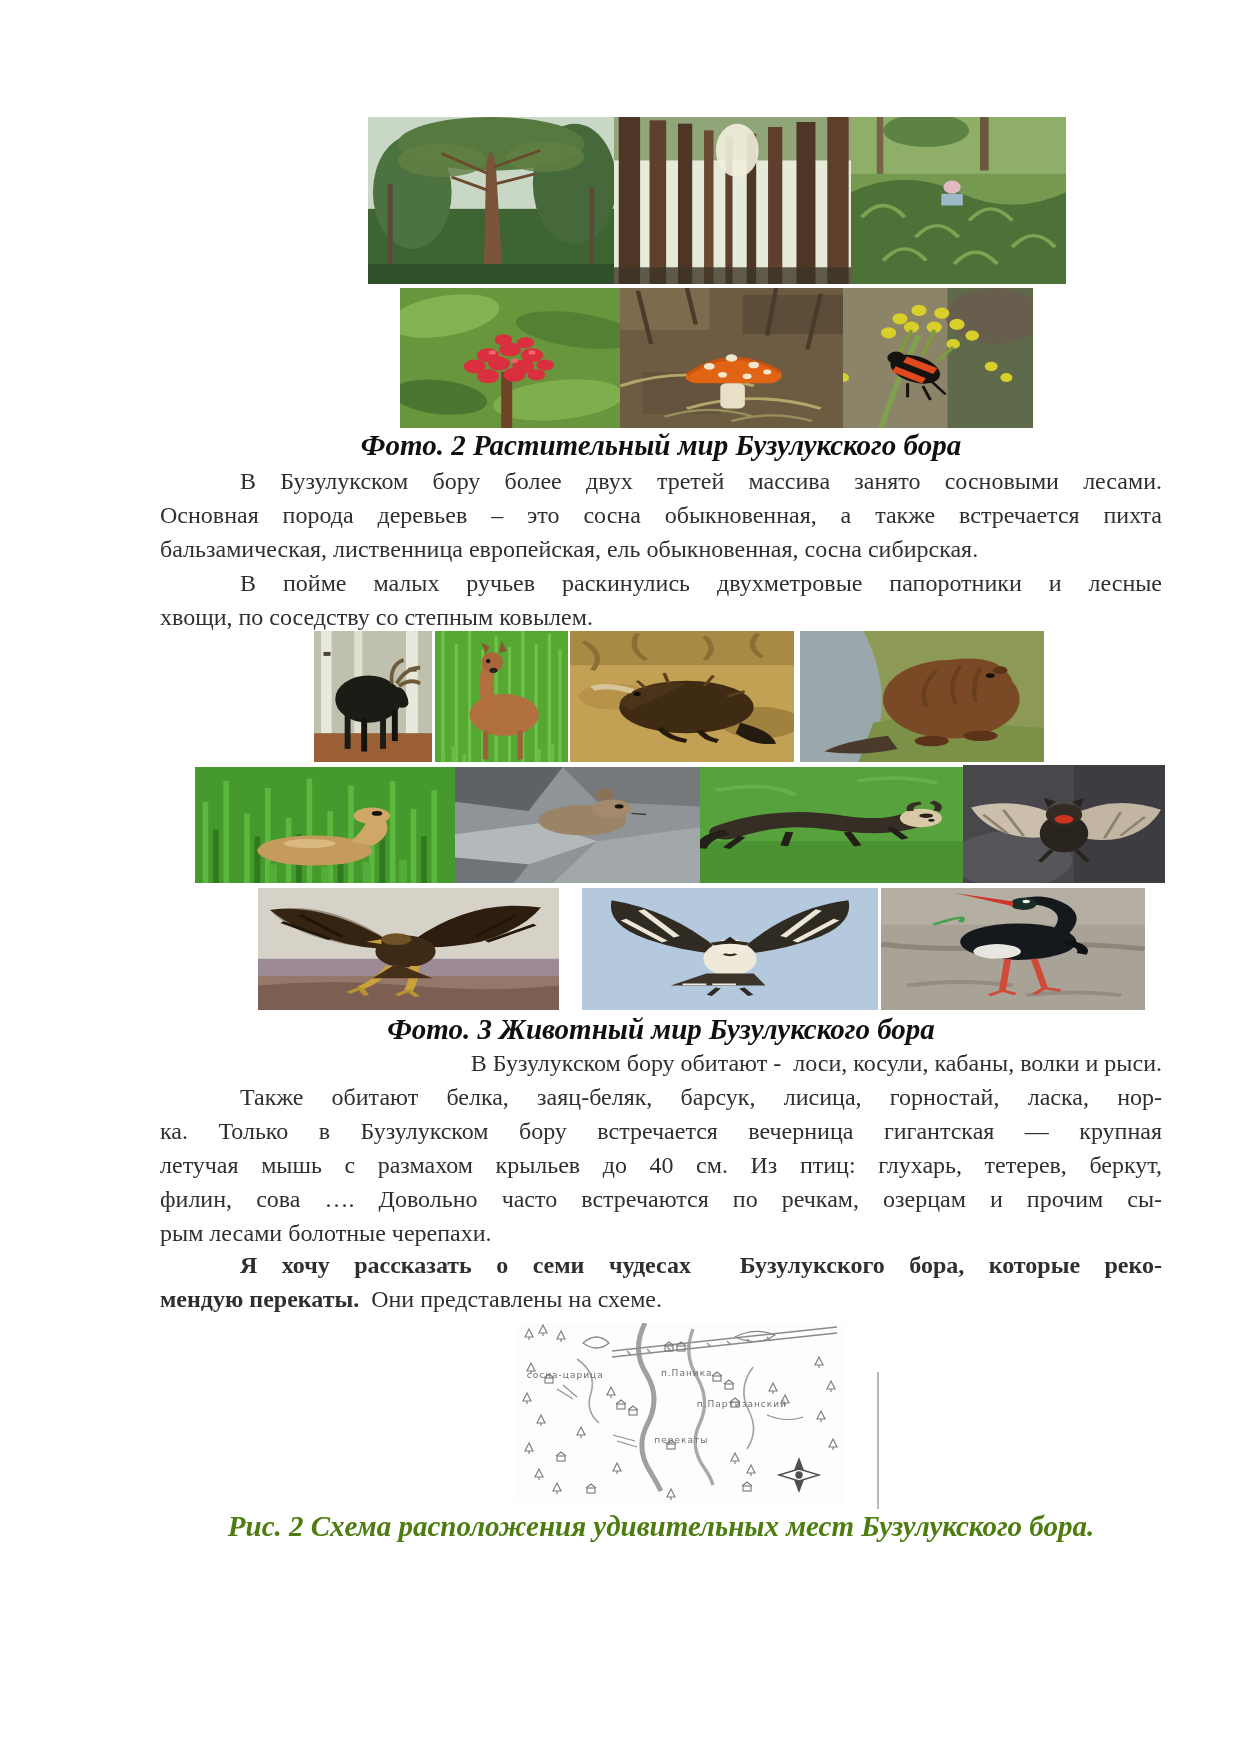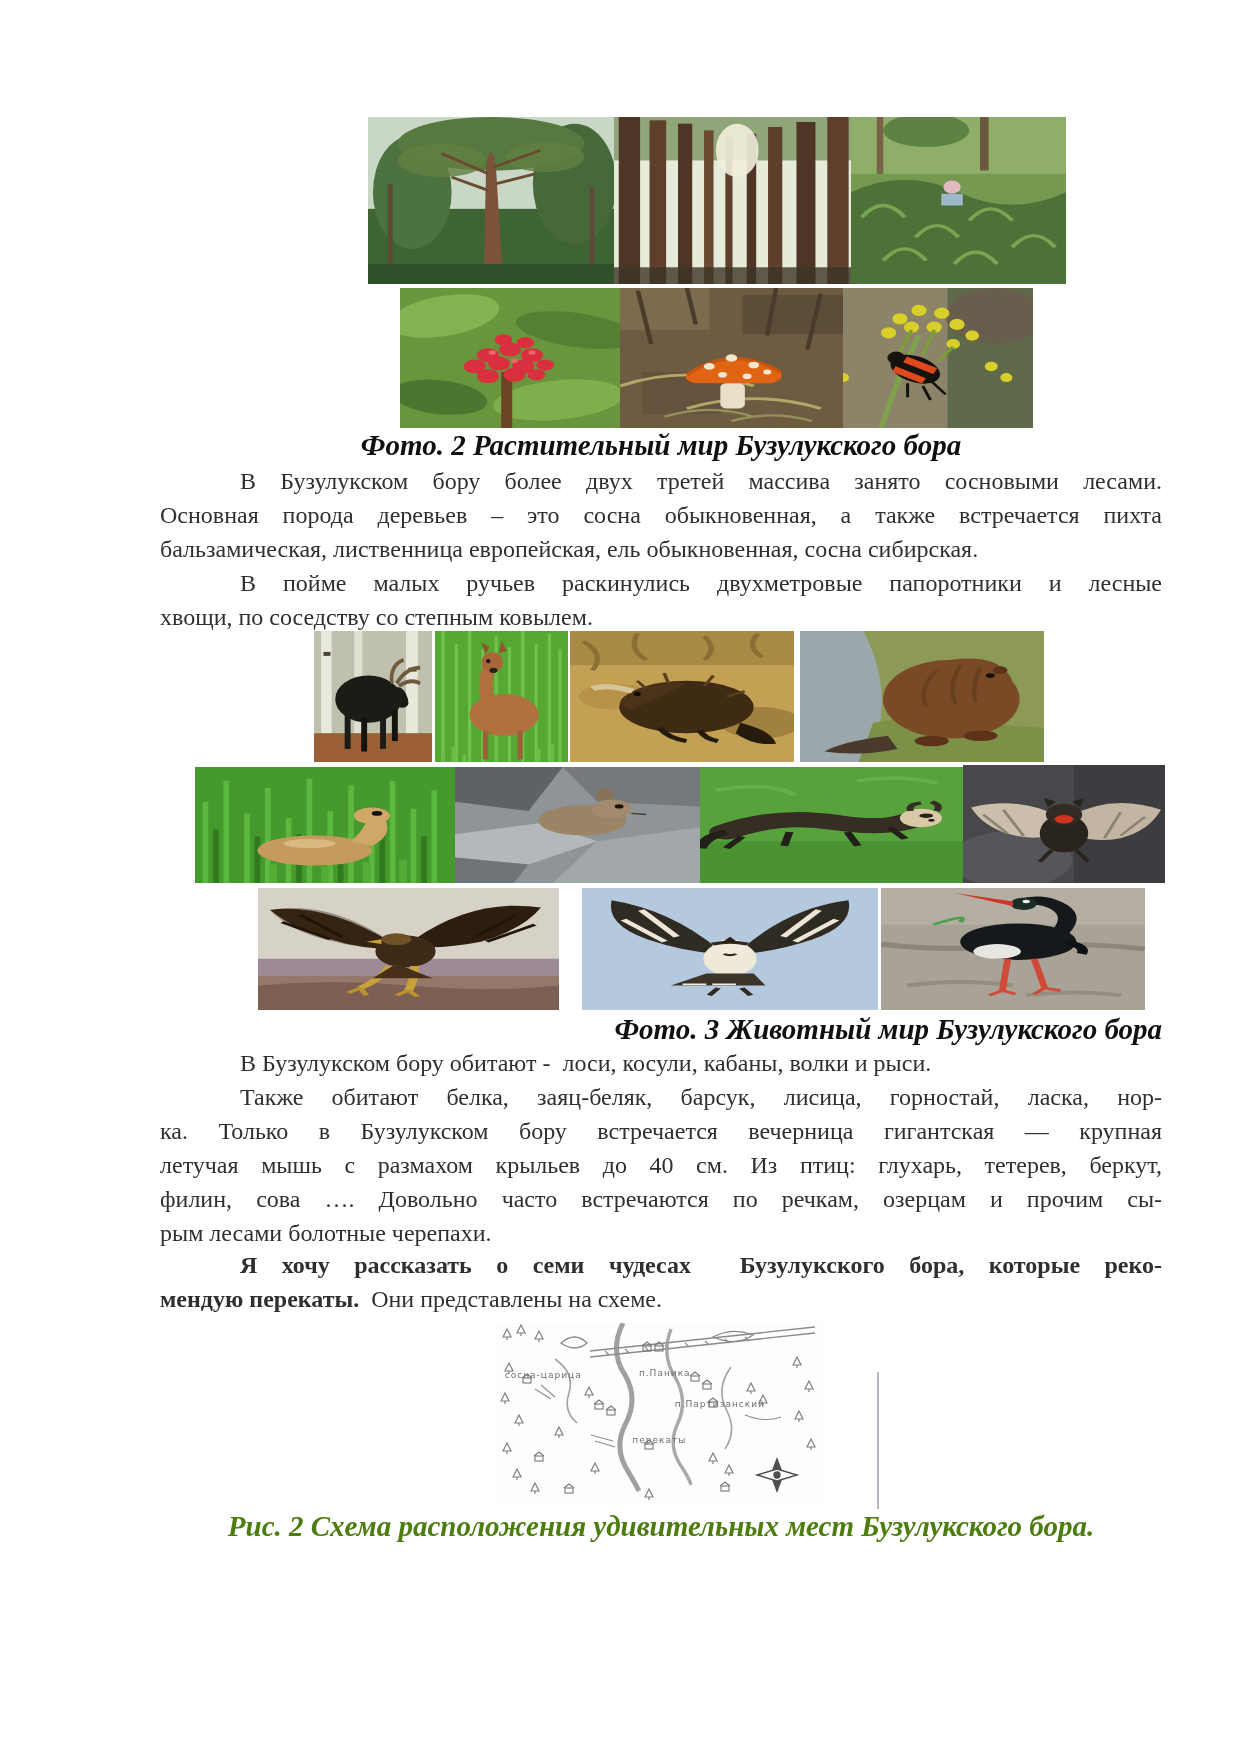--- a/index.html
+++ b/index.html
@@ -6,21 +6,21 @@
   .page{position:relative;width:1241px;height:1755px;background:#fff;overflow:hidden;
         font-family:"Liberation Serif","DejaVu Serif",serif;color:#2f2f2f;border-radius:30px;}
   .photo{position:absolute;overflow:hidden;background:#ddd;}
   .photo svg{display:block;width:100%;height:100%;}
   .caption{position:absolute;left:160px;width:1002px;text-align:center;
            font-weight:bold;font-style:italic;font-size:29px;color:#101010;}
   .caption.gray{color:#4d7c0f;}
   .para{position:absolute;left:160px;width:1002px;font-size:24px;line-height:34px;}
   .tline{white-space:normal;}
   .tline.just{text-align:justify;text-align-last:justify;}
-  .tline.ind{text-indent:80px;}
+  .tline.ind{text-indent:80px;text-align:right;}
   .bold{font-weight:bold;}
   .map-label{position:absolute;font-family:"DejaVu Sans",sans-serif;font-size:9px;
              color:#6f6f6f;letter-spacing:1px;white-space:nowrap;}
   .stray-line{position:absolute;background:#b4b8c0;}
 </style>
 </head>
 <body>
 
 <div class="page">
 
@@ -335,21 +335,21 @@
       <circle cx="54" cy="13" r="5" fill="#1a2e28"></circle>
       <path d="M50,11 L28,4 L50,15 Z" fill="#cf3528"></path>
       <circle cx="55" cy="11" r="1.4" fill="#f0f0e8"></circle>
       <ellipse cx="44" cy="52" rx="9" ry="6" fill="#e8e6e0"></ellipse>
       <path d="M48,58 L46,84 M58,58 L62,82" stroke="#cf4b38" stroke-width="2.6"></path>
       <path d="M46,84 l-5,4 m5,-4 l5,3 M62,82 l-4,5 m4,-5 l6,2" stroke="#cf4b38" stroke-width="2"></path>
       <path d="M70,44 q8,4 6,10" stroke="#0e1214" stroke-width="4" fill="none"></path>
     </svg>
   </div>
 
-  <div class="caption" style="top:1013px;text-align:right;">Фото. 3 Животный мир Бузулукского бора</div>
+  <div class="caption" style="top:1013px;">Фото. 3 Животный мир Бузулукского бора</div>
 
   <div class="para" style="top:1046px;">
       <div class="tline ind">В Бузулукском бору обитают -&nbsp; лоси, косули, кабаны, волки и рыси.</div>
     </div>
 
   <div class="para" style="top:1080px;">
       <div class="tline just ind">Также обитают белка, заяц-беляк, барсук, лисица, горностай, ласка, нор-</div>
       <div class="tline just">ка. Только в Бузулукском бору встречается вечерница гигантская — крупная</div>
       <div class="tline just">летучая мышь с размахом крыльев до 40 см. Из птиц: глухарь, тетерев, беркут,</div>
       <div class="tline just">филин, сова …. Довольно часто встречаются по речкам, озерцам и прочим сы-</div>
@@ -358,21 +358,21 @@
 
   <div class="para" style="top:1248px;">
     <div class="tline just ind bold">
       <span>Я хочу рассказать о семи чудесах&nbsp; Бузулукского бора, которые реко-</span>
     </div>
     <div class="tline">
       <span class="bold">мендую перекаты.</span><span>&nbsp; Они представлены на схеме.</span>
     </div>
   </div>
 
-  <div class="photo" style="left:495px;top:1323px;width:327px;height:180px;background:#000000;">
+  <div class="photo" style="left:517px;top:1323px;width:327px;height:180px;background:#000000;">
     <svg viewBox="0 0 327 180" preserveAspectRatio="none">
       <rect width="327" height="180" fill="#fdfdfb"></rect>
       <defs>
         <g id="tree" stroke="#7e7e7e" fill="none" stroke-width="1.2">
           <path d="M0,8 L4,0 L8,8 Z"></path>
             <path d="M4,8 L4,11"></path>
         </g>
         <g id="house" stroke="#787878" fill="none" stroke-width="1.1">
           <rect x="0" y="3" width="8" height="5"></rect>
             <path d="M-1,3 L4,-1 L9,3"></path>

